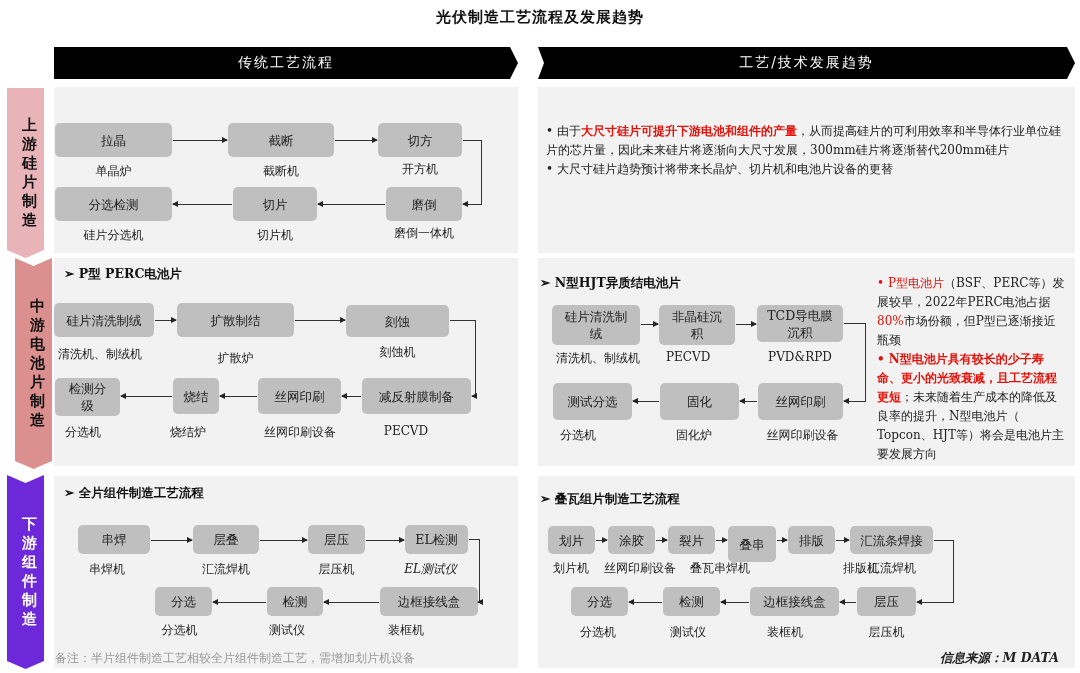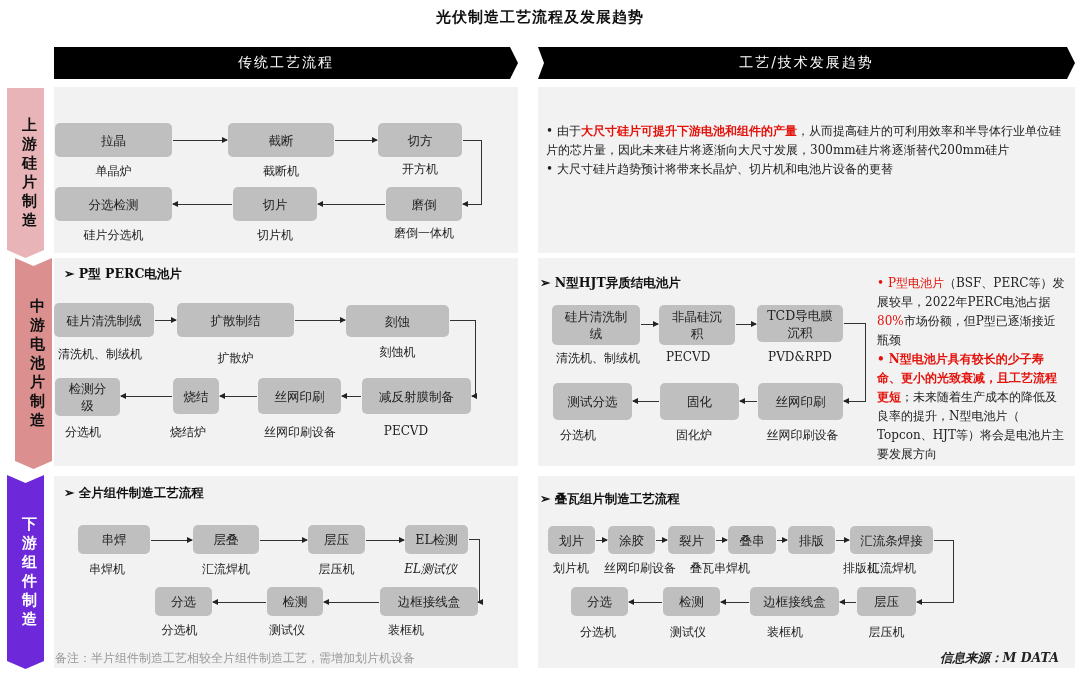--- a/index.html
+++ b/index.html
@@ -168,21 +168,21 @@
 <div class="abs arrow-h l" style="left:324px; top:602px; width:55px;"></div>
 <div class="abs arrow-h l" style="left:213px; top:602px; width:53px;"></div>
 
 <div class="abs note" style="left:55px; top:650px;">备注：半片组件制造工艺相较全片组件制造工艺，需增加划片机设备</div>
 
 <div class="abs sub" style="left:540px; top:491px;">➢ 叠瓦组片制造工艺流程</div>
 
 <div class="abs box" style="left:548px; top:526px; width:47px; height:28px;">划片</div>
 <div class="abs box" style="left:608px; top:526px; width:47px; height:28px;">涂胶</div>
 <div class="abs box" style="left:668px; top:526px; width:47px; height:28px;">裂片</div>
-<div class="abs box" style="left:728px; top:526px; width:48px; height:28px;">叠串</div>
+<div class="abs box" style="left:728px; top:526px; width:48px; height:36px;">叠串</div>
 <div class="abs box" style="left:788px; top:526px; width:47px; height:28px;">排版</div>
 <div class="abs box" style="left:850px; top:526px; width:83px; height:28px;">汇流条焊接</div>
 <div class="abs box" style="left:857px; top:587px; width:59px; height:29px;">层压</div>
 <div class="abs box" style="left:750px; top:587px; width:89px; height:29px;">边框接线盒</div>
 <div class="abs box" style="left:663px; top:587px; width:57px; height:29px;">检测</div>
 <div class="abs box" style="left:571px; top:587px; width:57px; height:29px;">分选</div>
 
 <div class="abs lbl" style="left:542px; top:560px; width:58px;">划片机</div>
 <div class="abs lbl" style="left:597px; top:560px; width:86px;">丝网印刷设备</div>
 <div class="abs lbl" style="left:690px; top:560px; width:86px; text-align:left;">叠瓦串焊机</div>

